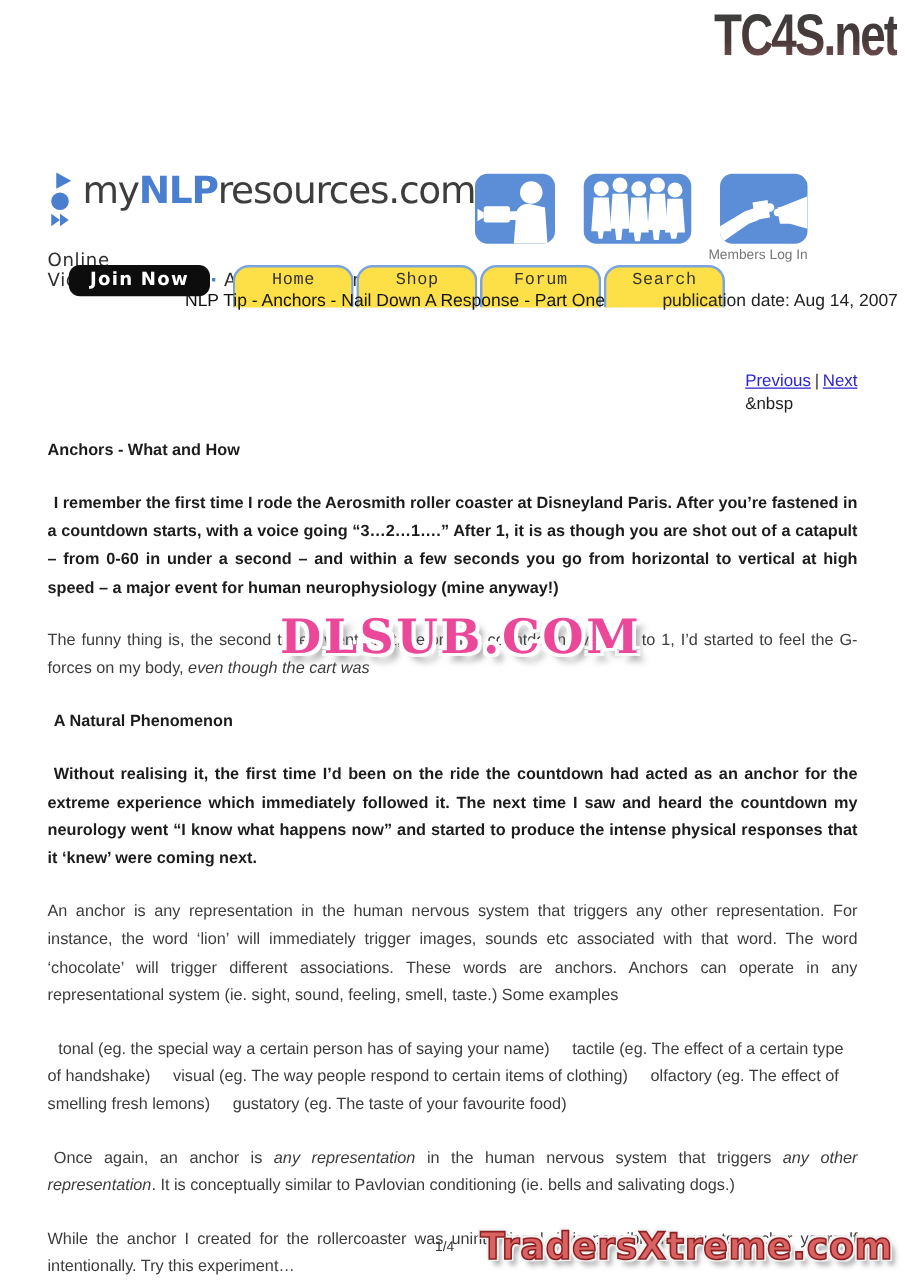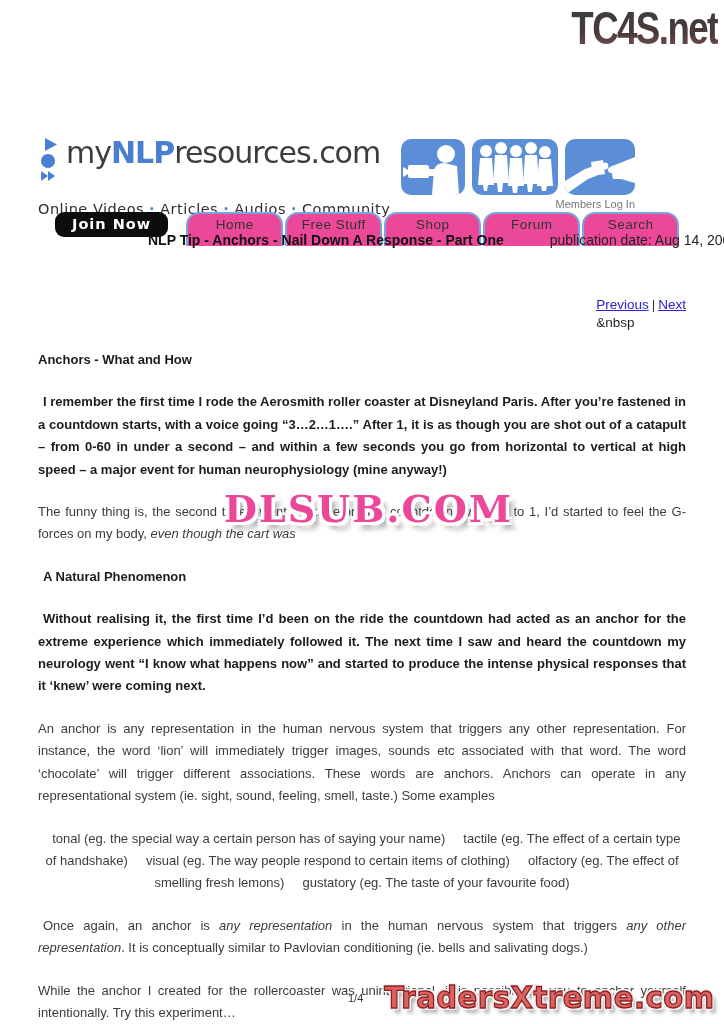--- a/index.html
+++ b/index.html
@@ -46,58 +46,58 @@
     font-family:"DejaVu Sans", sans-serif; font-size:30px; color:#3d3d3d;
     letter-spacing:-1px; line-height:1.1;
   }
   .logo-text .hl { color:#4a7fd0; font-weight:bold; }
   .tagline {
     font-family:"DejaVu Sans", sans-serif; font-size:14.5px; color:#2e2e2e;
     letter-spacing:0.5px; margin-top:17px;
   }
   .tagline .dot { color:#4a7fd0; font-weight:bold; margin:0 5px; }
 
-  .tiles { position:relative; display:flex; gap:7px; align-items:flex-start; padding-top:3px;justify-content:center; }
+  .tiles { position:relative; display:flex; gap:23px; align-items:flex-start; padding-top:3px;justify-content:center; }
   .tile { background:#5b8ed6; border-radius:10px; display:block; }
   .members {
     position:absolute; right:0; top:62px;
     font-size:11px; color:#777; cursor:pointer;
   }
 
   
   .nav { position:absolute; left:55px; top:212px; display:flex; align-items:flex-start; z-index:1; }
   .join {
     background:#0d0d0d; color:#fff; font-family:"DejaVu Sans", sans-serif;
     font-weight:bold; font-size:14.5px; letter-spacing:1px;
     padding:4px 17px 5px; border-radius:9px; margin-right:18px; cursor:pointer;
   }
   .tab {
-    width:93px; text-align:center; background:#ec4899;
+    width:93px; text-align:center; background:#fde047;
     border:2px solid #7aa4e0; border-bottom:none;
     border-radius:13px 13px 0 0;
-    font-family:Liberation Sans, sans-serif; font-size:13.5px; color:#333;
+    font-family:Liberation Mono, monospace; font-size:13.5px; color:#333;
     letter-spacing:0.5px; padding:3px 0 14px; margin-right:2px; cursor:pointer;
   }
   .title-row { position:absolute; left:148px; top:232px; z-index:5; font-size:14px; white-space:nowrap; }
-  .title-row .ttl { font-weight:bold; color:#111; }
+  .title-row .ttl { font-weight:normal; color:#111; }
   .title-row .pub { color:#222; margin-left:10px;padding-left:36px; }
 
   
   .pagination { position:absolute; right:38px; top:297px; text-align:left; font-size:13.5px; }
   .plink { color:#2a23d0; text-decoration:underline; cursor:pointer; }
   .psep { color:#333; margin:0 3px; }
   .nbsp { color:#1e1e1e; margin-top:3px; padding-right:5px; }
 
   
   .article { position:absolute; left:38px; right:38px; top:349px; font-size:13px; line-height:22.4px; color:#3c3c3c; }
   .article p { margin:0 0 20px; }
   .b { font-weight:bold; color:#1c1c1c; }
   .just { text-align:justify; }
   .ind { text-indent:5px; }
-  .examples { white-space:pre-wrap; text-align:center; }
+  .examples { white-space:pre-wrap; text-align:left; }
   em { font-style:italic; }
 
   
   .pagenum { position:absolute; left:348px; top:992px; font-size:11px; color:#333; }
 </style>
 </head>
 <body>
 
 <div class="page">
 
@@ -145,21 +145,20 @@
         <path d="M46 27 L56 25 L58 36 L48 38 Z" fill="#fff"></path>
         <circle cx="46" cy="31" r="3" fill="#fff"></circle>
       </svg>
       <div class="members">Members Log In</div>
     </div>
   </div>
 
   <div class="nav">
     <div class="join">Join Now</div>
     <div class="tab">Home</div>
-    <div class="tab">Free Stuff</div>
     <div class="tab">Shop</div>
     <div class="tab">Forum</div>
     <div class="tab">Search</div>
   </div>
 
   <div class="title-row">
     <span class="ttl">NLP Tip - Anchors - Nail Down A Response - Part One</span><span class="pub">publication date: Aug 14, 2007</span>
   </div>
 
   <div class="pagination">

